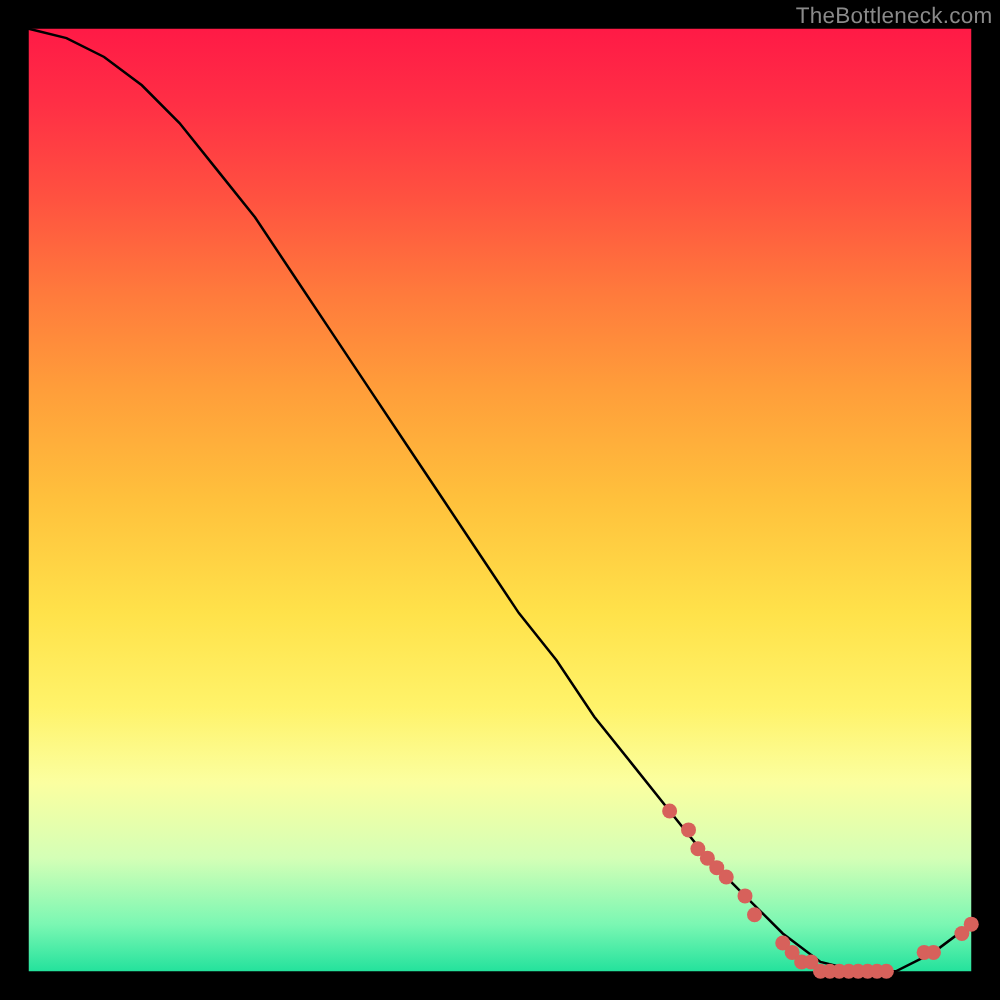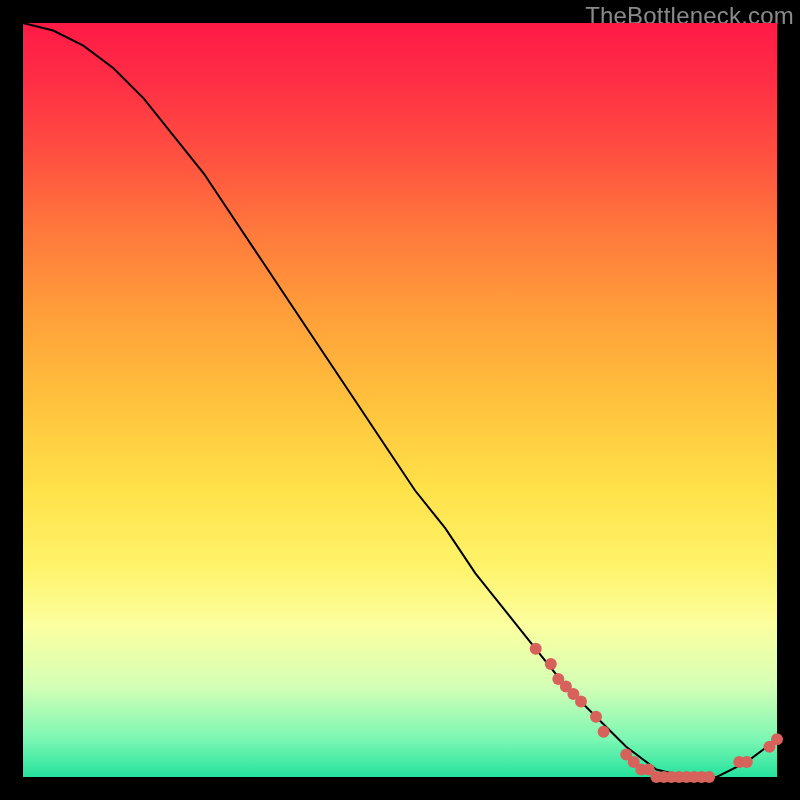--- a/index.html
+++ b/index.html
@@ -44,21 +44,21 @@
     top: 0;
     width: 754px;
     height: 754px;
     overflow: visible;
   }
   .watermark {
     position: absolute;
     right: 6px;
     top: 2px;
     font-family: Arial, Helvetica, sans-serif;
-    font-size: 24px;
+    font-size: 18px;
     color: #8a8a8a;
     letter-spacing: 0.2px;
   }
 </style>
 </head>
 <body>
 
 <div class="wrap">
   <div class="watermark">TheBottleneck.com</div>
   <div class="plot">

